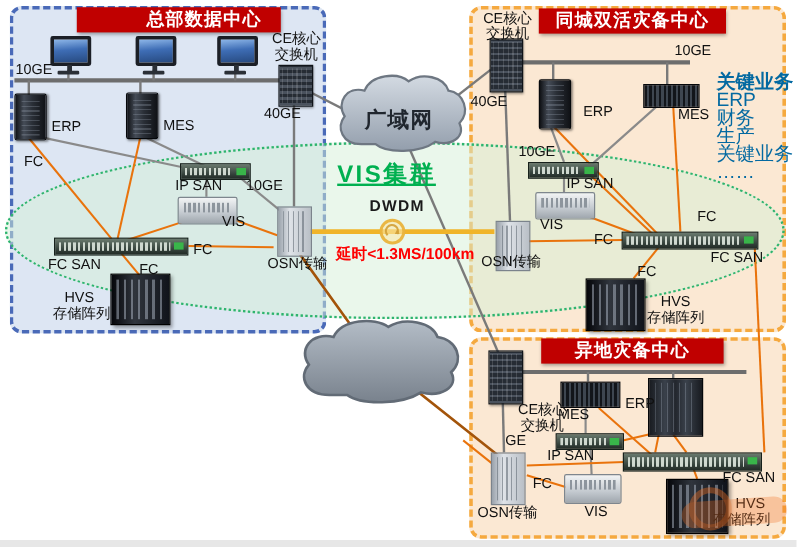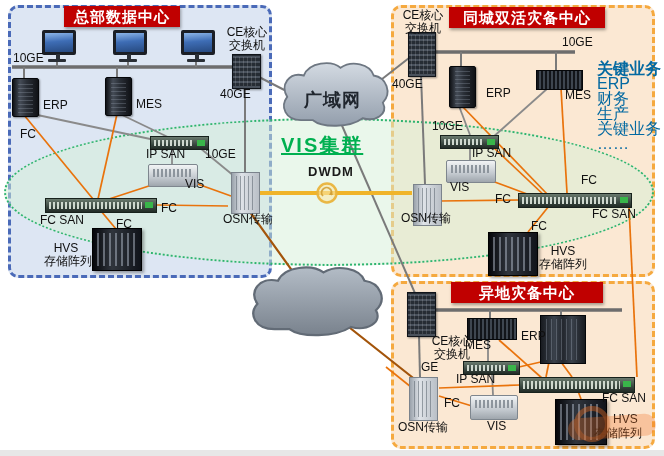--- a/index.html
+++ b/index.html
@@ -154,21 +154,21 @@
     </g>
 
     <g>
       <path transform="translate(278,60) scale(0.92,0.97)" d="M25,62 C8,62 2,48 10,38 C2,26 12,12 28,16 C34,2 58,0 68,8 C80,0 100,4 104,16 C118,18 124,34 114,44 C120,56 106,64 92,60 C78,70 48,70 38,62 Z" fill="url(#gWan)" stroke="#6e7782" stroke-width="2"></path>
     </g>
     <g>
       <path transform="translate(246,264) scale(1.14,1.05)" d="M25,62 C8,62 2,48 10,38 C2,26 12,12 28,16 C34,2 58,0 68,8 C80,0 100,4 104,16 C118,18 124,34 114,44 C120,56 106,64 92,60 C78,70 48,70 38,62 Z" fill="url(#gCar)" stroke="#626b76" stroke-width="2"></path>
     </g>
   </svg>
 
-  <div class="banner" style="left:64px;top:6px;width:116px;">总部数据中心</div>
+  <div class="banner" style="left:64px;top:6px;width:128px;padding-left:42px;">总部数据中心</div>
   <div class="banner" style="left:451px;top:282px;width:152px;">异地灾备中心</div>
   <div class="banner" style="left:449px;top:7px;width:156px;">同城双活灾备中心</div>
 
   <div class="dev mon" style="left:42px;top:30px;"></div>
   <div class="dev mon" style="left:113px;top:30px;"></div>
   <div class="dev mon" style="left:181px;top:30px;"></div>
   <div class="dev tower" style="left:12px;top:78px;width:25px;height:37px;"></div>
   <div class="dev tower" style="left:105px;top:77px;width:25px;height:37px;"></div>
   <div class="dev ce" style="left:232px;top:54px;width:27px;height:33px;"></div>
   <div class="dev usw" style="left:150px;top:136px;width:57px;height:12px;"></div>
@@ -242,19 +242,20 @@
   <div class="lbl" style="left:398px;top:421px;">OSN传输</div>
   <div class="lbl" style="left:487px;top:420px;">VIS</div>
   <div class="lbl" style="left:602px;top:392px;">FC SAN</div>
   <div class="lbl" style="left:613px;top:413px;">HVS</div>
   <div class="lbl" style="left:594px;top:427px;">存储阵列</div>
 
   <div class="cloud-lbl" style="left:304px;top:88px;">广域网</div>
 
   <div class="vis-cluster" style="left:281px;top:132px;text-decoration:underline;">VIS集群</div>
   <div class="dwdm" style="left:308px;top:164px;">DWDM</div>
+  <div class="latency" style="left:280px;top:203px;">延时&lt;1.3MS/100km</div>
 
   <div class="watermark" style="left:568px;top:406px;width:92px;height:42px;">
     <div class="b2"></div>
     <div class="b1"></div>
   </div>
 
 </div>
 
 </body></html>

